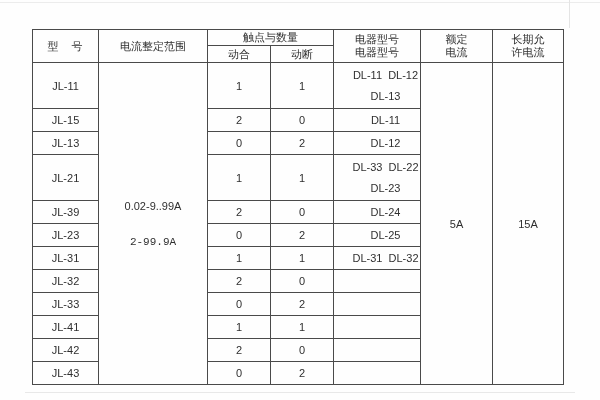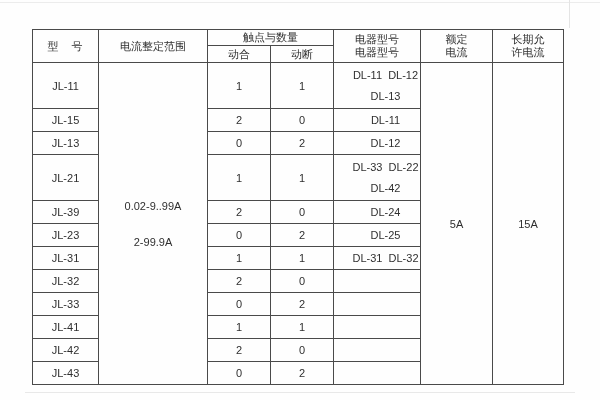--- a/index.html
+++ b/index.html
@@ -41,21 +41,21 @@
   th .hline { line-height: 13px; white-space: pre; }
   th.model-h { white-space: pre; letter-spacing: 1px; }
 
   tr.body-row { height: 23px; }
   tr.body-row.tall { height: 46px; }
 
   td.replace-cell { text-align: left; padding-left: 17px; }
   td.replace-cell div { line-height: 21px; white-space: pre; text-align: center; }
 
   td.range-cell div { line-height: 16px; white-space: pre; }
-  td.range-cell div.gap { margin-top: 20px; }
+  td.range-cell div.gap { margin-top: 20px; font-family: Liberation Mono, monospace; }
 
   
   .artifact-top    { position: absolute; left: 0;   top: 2px;   width: 600px; height: 1px; background: #ececec; }
   .artifact-right  { position: absolute; left: 569px; top: 0;   width: 1px;  height: 28px; background: #e4e4e4; }
   .artifact-bottom { position: absolute; left: 25px; top: 392px; width: 550px; height: 1px; background: #e8e8e8; }
 </style>
 </head>
 <body>
 
 <div class="page">
@@ -128,21 +128,21 @@
           <td class="replace-cell">
             <div>DL-12</div>
           </td>
         </tr>
         <tr class="body-row tall">
           <td>JL-21</td>
           <td>1</td>
           <td>1</td>
           <td class="replace-cell">
             <div>DL-33  DL-22</div>
-            <div>DL-42</div>
+            <div>DL-23</div>
           </td>
         </tr>
         <tr class="body-row">
           <td>JL-39</td>
           <td>2</td>
           <td>0</td>
           <td class="replace-cell">
             <div>DL-24</div>
           </td>
         </tr>

